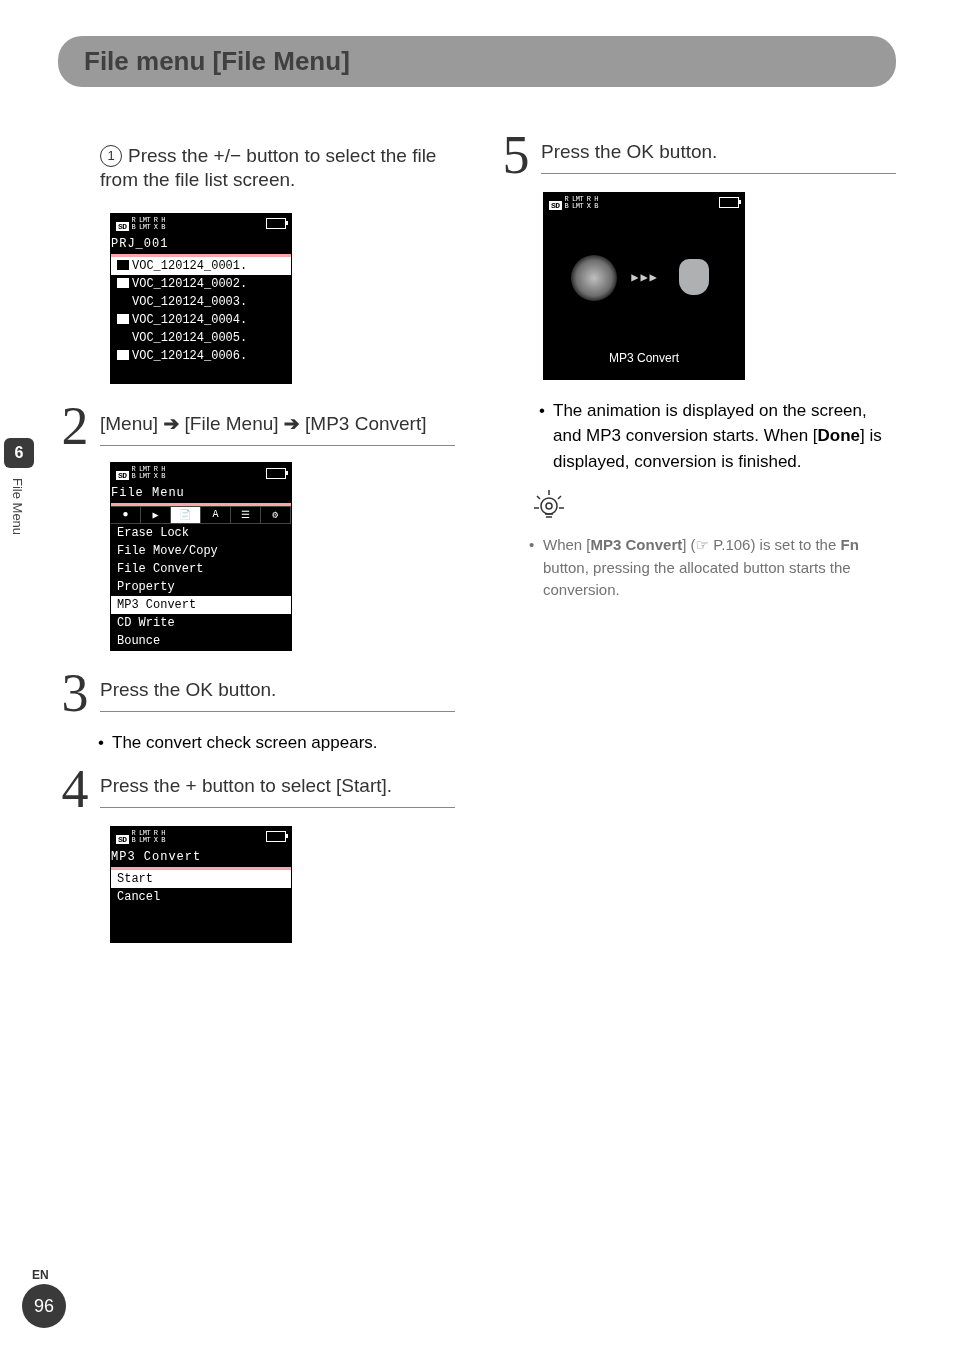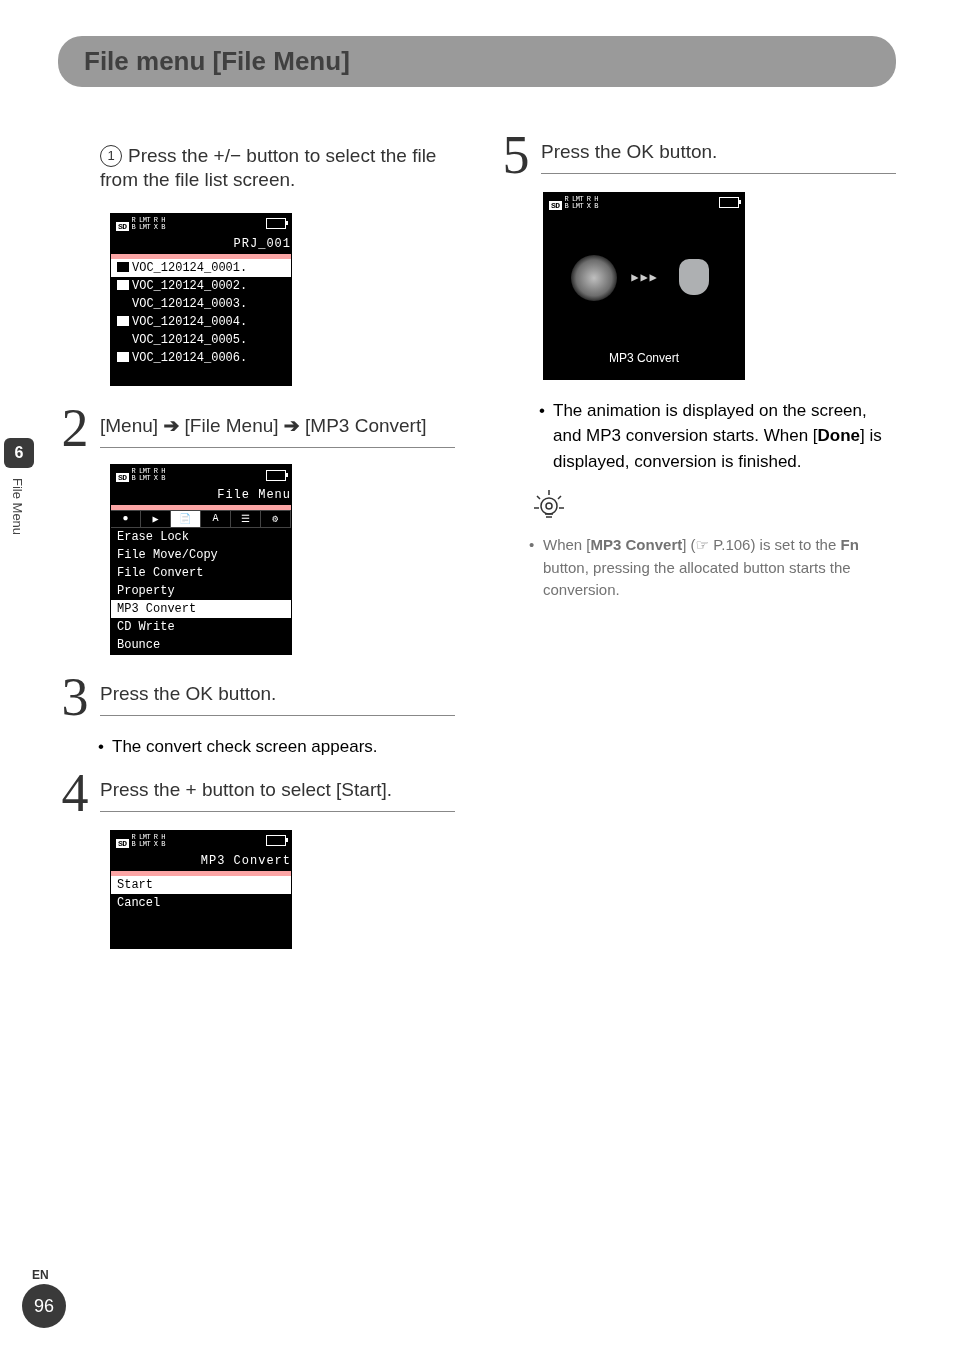--- a/index.html
+++ b/index.html
@@ -33,21 +33,21 @@
   ul.sub li::before{content:"•";position:absolute;left:0;top:0}
   ul.sub.small li{font-size:15px;color:#737373}
   
   .dev{width:180px;background:#000;color:#fff;font-family:"Courier New",monospace;font-size:12px;border:1px solid #000;margin:8px 0 18px 52px}
   .dev.wide{width:200px;margin-left:44px}
   .dev .statusbar{display:flex;align-items:center;justify-content:space-between;padding:3px 5px;font-size:9px;letter-spacing:-0.5px}
   .dev .statusbar .l{display:flex;gap:3px;align-items:flex-end}
   .dev .statusbar .sd{background:#fff;color:#000;font-weight:700;padding:0 2px;font-size:8px}
   .dev .statusbar .batt{width:18px;height:9px;border:1px solid #fff;position:relative}
   .dev .statusbar .batt::after{content:"";position:absolute;right:-3px;top:2px;width:2px;height:4px;background:#fff}
-  .dev .hdr{text-align:right;padding:3px 0;letter-spacing:1px;border-bottom:5px solid #fca5a5;font-size:12px}
+  .dev .hdr{text-align:left;padding:3px 0;letter-spacing:1px;border-bottom:3px solid #fca5a5;font-size:12px}
   .dev .row{padding:2px 6px;white-space:nowrap;overflow:hidden}
   .dev .row.sel{background:#fff;color:#000}
   .dev .row .ico{display:inline-block;width:12px;height:10px;background:#fff;margin-right:3px;vertical-align:middle}
   .dev .row.sel .ico{background:#000}
   .dev .tabstrip{display:flex;border-top:1px solid #444;border-bottom:1px solid #444}
   .dev .tabstrip span{flex:1;text-align:center;font-size:10px;padding:2px 0;border-right:1px solid #444}
   .dev .tabstrip span.active{background:#fff;color:#000}
   .dev .body-space{height:36px}
   
   .dev.anim .animbody{height:130px;position:relative;display:flex;align-items:center;justify-content:center;gap:14px}

